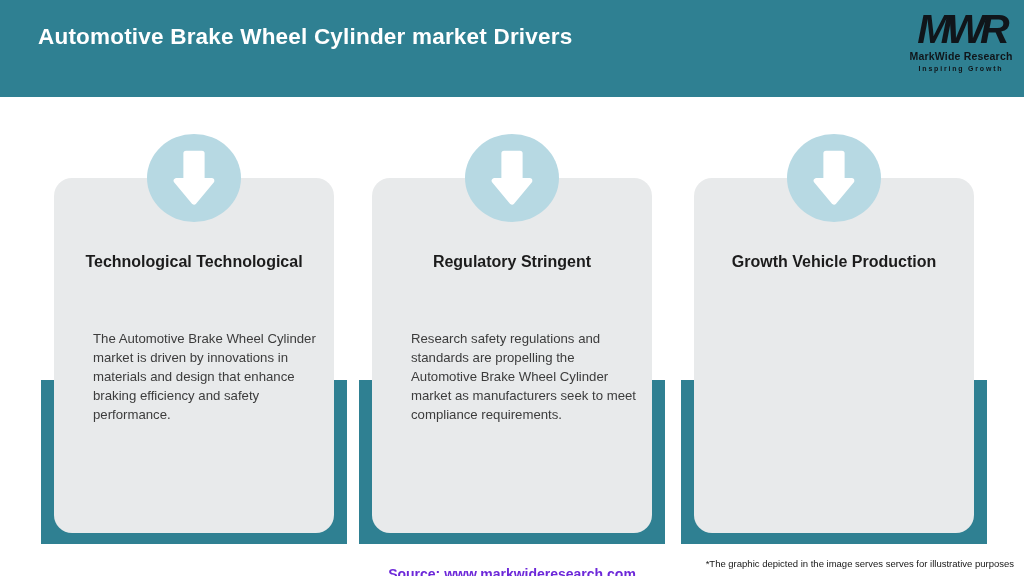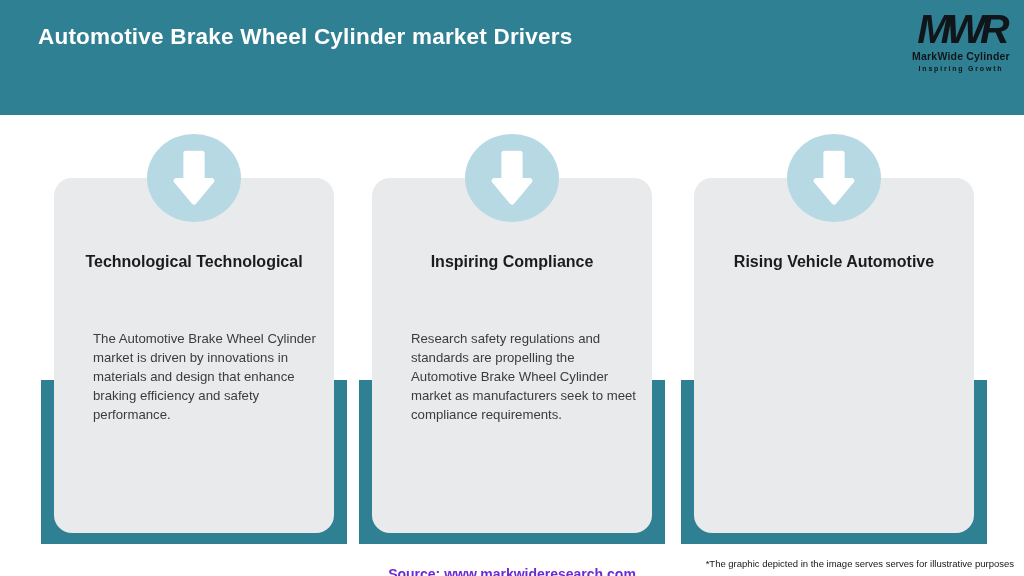--- a/index.html
+++ b/index.html
@@ -9,21 +9,21 @@
     height: 576px;
     background: #ffffff;
     font-family: "Liberation Sans", sans-serif;
     overflow: hidden;
   }
 
   
   .header {
     position: absolute;
     top: 0; left: 0;
-    width: 1024px; height: 115px;
+    width: 1024px; height: 97px;
     background: #2F8092;
   }
   .header-title {
     position: absolute;
     left: 38px; top: 24px;
     font-size: 22.5px;
     font-weight: bold;
     color: #ffffff;
     letter-spacing: 0.2px;
     white-space: nowrap;
@@ -135,55 +135,55 @@
 </style>
 </head>
 <body>
 
 <div class="page">
 
   <div class="header">
     <div class="header-title">Automotive Brake Wheel Cylinder market Drivers</div>
     <div class="logo">
       <div class="logo-acronym">MWR</div>
-      <div class="logo-name">MarkWide Cylinder</div>
+      <div class="logo-name">MarkWide Research</div>
       <div class="logo-tagline">Inspiring Growth</div>
     </div>
   </div>
 
   <div class="card-wrap c1">
     <div class="frame"></div>
     <div class="card">
       <div class="card-title">Technological Technological</div>
       <div class="card-body">The Automotive Brake Wheel Cylinder market is driven by innovations in materials and design that enhance braking efficiency and safety performance.</div>
     </div>
     <div class="circle">
       <svg viewBox="0 0 52 70" width="46" height="62" aria-hidden="true">
         <polygon points="17,6 35,6 35,37 46,37 26,61 6,37 17,37" fill="#ffffff" stroke="#ffffff" stroke-width="6" stroke-linejoin="round"></polygon>
       </svg>
     </div>
   </div>
 
   <div class="card-wrap c2">
     <div class="frame"></div>
     <div class="card">
-      <div class="card-title">Inspiring Compliance</div>
+      <div class="card-title">Regulatory Stringent</div>
       <div class="card-body">Research safety regulations and standards are propelling the Automotive Brake Wheel Cylinder market as manufacturers seek to meet compliance requirements.</div>
     </div>
     <div class="circle">
       <svg viewBox="0 0 52 70" width="46" height="62" aria-hidden="true">
         <polygon points="17,6 35,6 35,37 46,37 26,61 6,37 17,37" fill="#ffffff" stroke="#ffffff" stroke-width="6" stroke-linejoin="round"></polygon>
       </svg>
     </div>
   </div>
 
   <div class="card-wrap c3">
     <div class="frame"></div>
     <div class="card">
-      <div class="card-title">Rising Vehicle Automotive</div>
+      <div class="card-title">Growth Vehicle Production</div>
     </div>
     <div class="circle">
       <svg viewBox="0 0 52 70" width="46" height="62" aria-hidden="true">
         <polygon points="17,6 35,6 35,37 46,37 26,61 6,37 17,37" fill="#ffffff" stroke="#ffffff" stroke-width="6" stroke-linejoin="round"></polygon>
       </svg>
     </div>
   </div>
 
   <div class="source">Source: www.markwideresearch.com</div>
   <div class="disclaimer">*The graphic depicted in the image serves serves for illustrative purposes</div>

